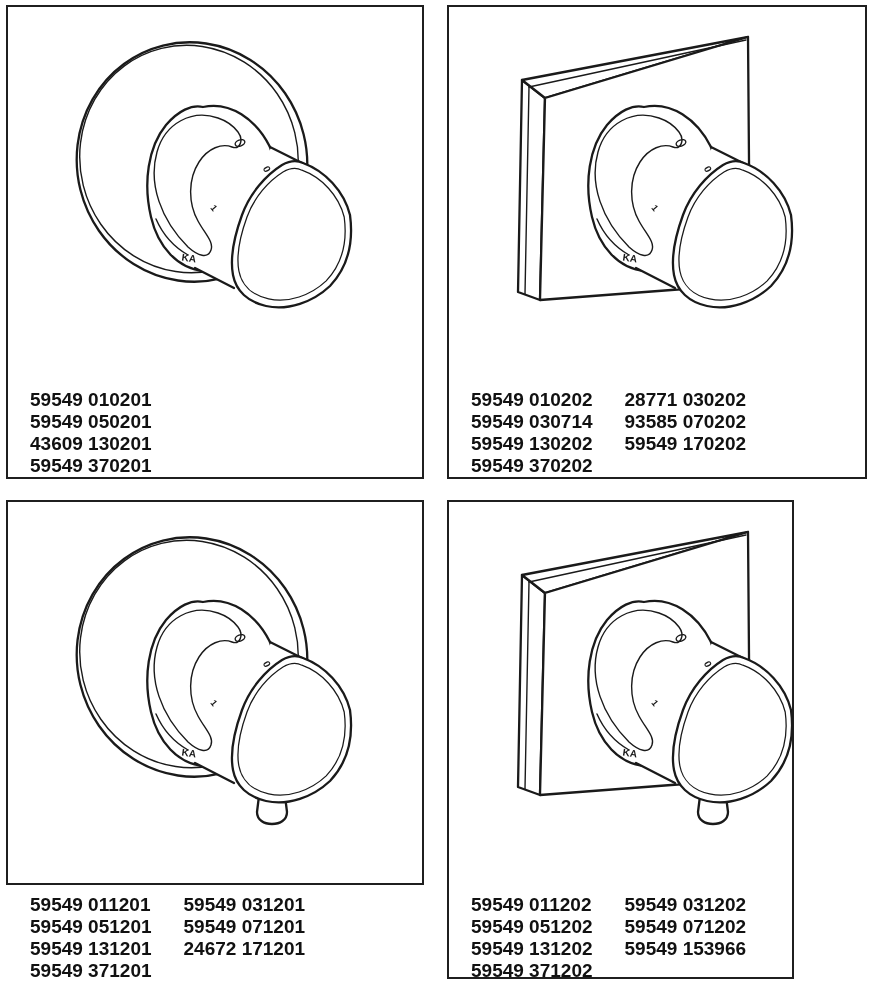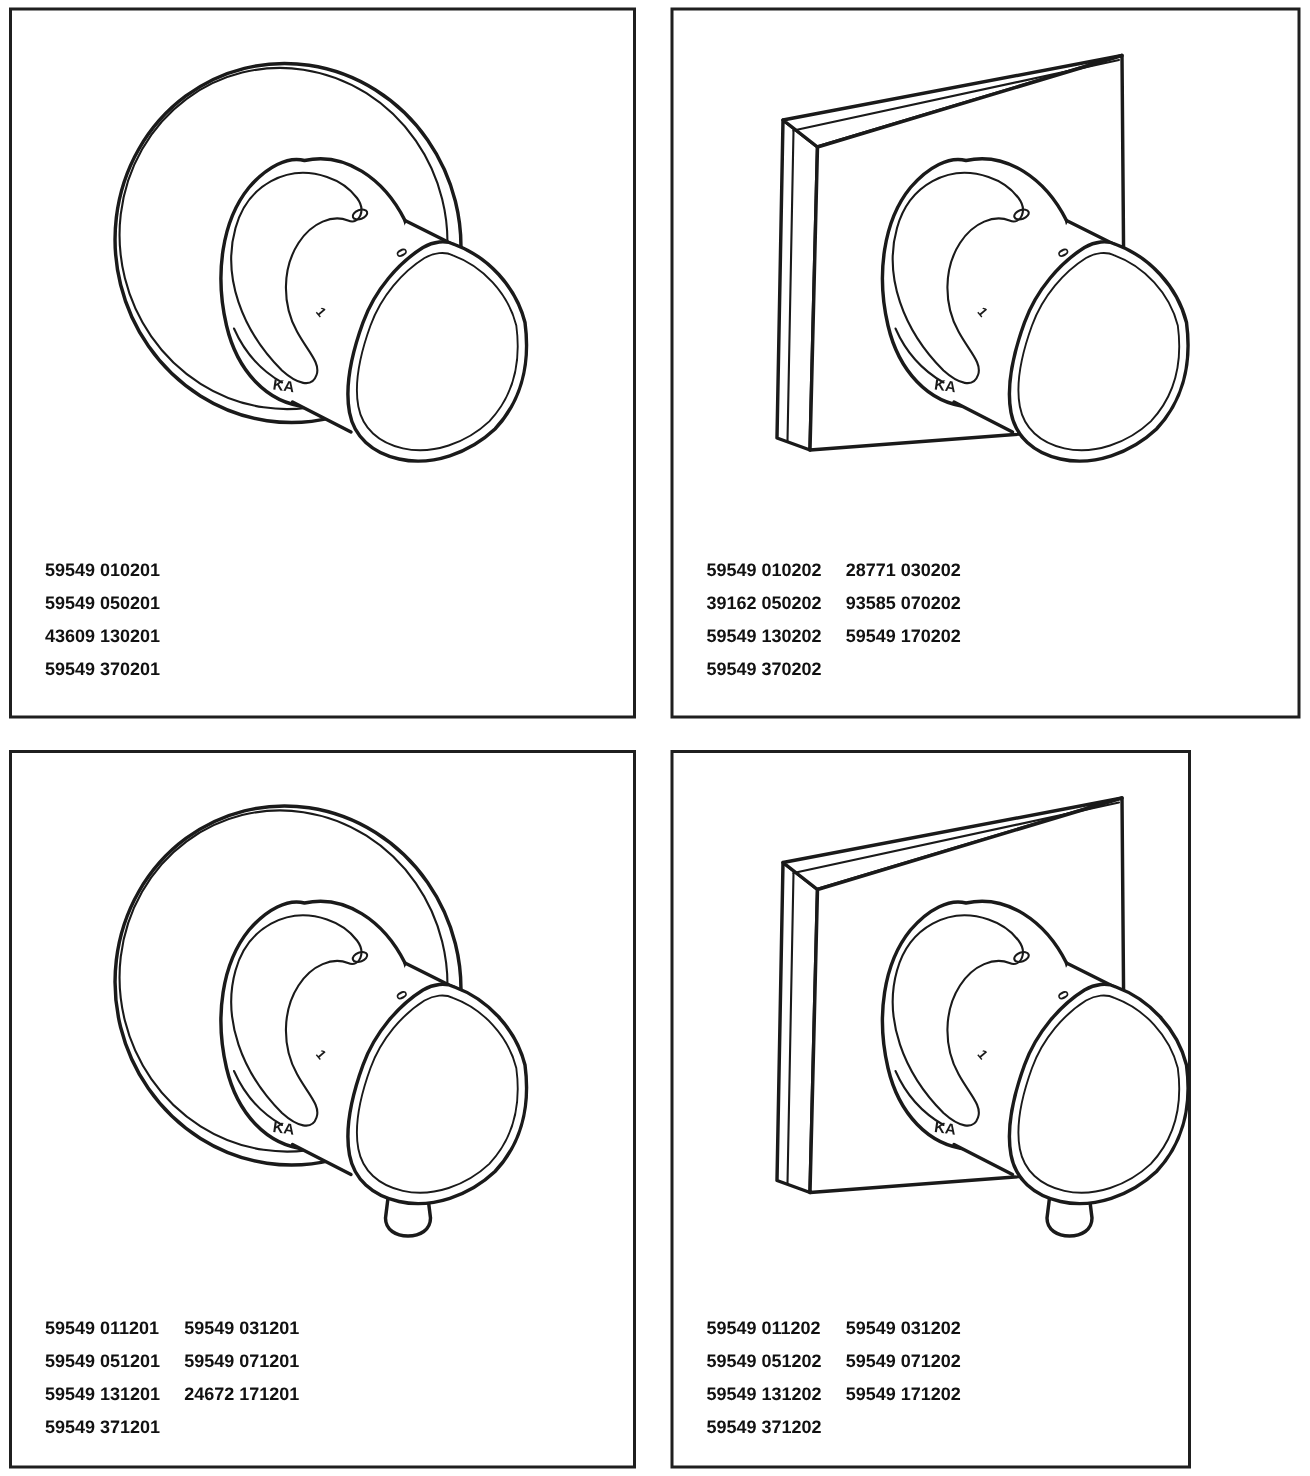--- a/index.html
+++ b/index.html
@@ -1,26 +1,26 @@
 <!DOCTYPE html>
 <html><head>
 <meta charset="utf-8">
 <style>
   html,body{margin:0;padding:0;background:#ffffff;}
   .page{position:relative;width:873px;height:984px;background:#ffffff;overflow:hidden;
         font-family:"Liberation Sans",sans-serif;}
   .panel{position:absolute;box-sizing:border-box;border:2px solid #1f1f1f;background:#ffffff;}
   #panel-1{left:6px;top:5px;width:418px;height:474px;}
   #panel-2{left:447px;top:5px;width:420px;height:474px;padding-left:32px;}
-  #panel-3{left:6px;top:500px;width:418px;height:479px;}
+  #panel-3{left:6px;top:500px;width:418px;height:385px;}
   #panel-4{left:447px;top:500px;width:347px;height:479px;}
   .art{position:absolute;left:0;top:0;width:417px;height:340px;}
-  .codes{position:absolute;left:22px;display:flex;gap:16px;
-         font-weight:bold;font-size:12px;line-height:22px;color:#111;
-         letter-spacing:0px;white-space:nowrap;}
+  .codes{position:absolute;left:22px;display:flex;gap:32px;
+         font-weight:bold;font-size:19px;line-height:22px;color:#111;
+         letter-spacing:0px;white-space:nowrap;margin-top:20px;}
   .p-top .codes{top:362px;}
   .p-bottom .codes{top:372px;}
   .codes .col{display:flex;flex-direction:column;}
   
   .ln2{fill:#ffffff;stroke:#1a1a1a;stroke-width:2.3;stroke-linejoin:round;stroke-linecap:round;}
   .ln2o{fill:none;stroke:#1a1a1a;stroke-width:2.3;stroke-linejoin:round;stroke-linecap:round;}
   .ln1{fill:none;stroke:#1a1a1a;stroke-width:1.4;stroke-linejoin:round;stroke-linecap:round;}
   .fillw{fill:#ffffff;stroke:none;}
   .mark{font-family:"Liberation Sans",sans-serif;font-weight:bold;fill:#1a1a1a;}
   .mark-0{font-size:10px;}
@@ -97,21 +97,21 @@
   </div>
 
   <div class="panel p-top" id="panel-2">
     <svg class="art" viewBox="0 0 417 340" preserveAspectRatio="xMinYMin meet">
       <use href="#plate-square"></use>
       <use href="#knob"></use>
     </svg>
     <div class="codes">
       <div class="col">
         <span>59549 010202</span>
-        <span>39162 050202</span>
+        <span>59549 030714</span>
         <span>59549 130202</span>
         <span>59549 370202</span>
       </div>
       <div class="col">
         <span>28771 030202</span>
         <span>93585 070202</span>
         <span>59549 170202</span>
       </div>
     </div>
   </div>
@@ -144,18 +144,18 @@
     <div class="codes">
       <div class="col">
         <span>59549 011202</span>
         <span>59549 051202</span>
         <span>59549 131202</span>
         <span>59549 371202</span>
       </div>
       <div class="col">
         <span>59549 031202</span>
         <span>59549 071202</span>
-        <span>59549 171202</span>
+        <span>59549 153966</span>
       </div>
     </div>
   </div>
 
 </div>
 
 </body></html>

